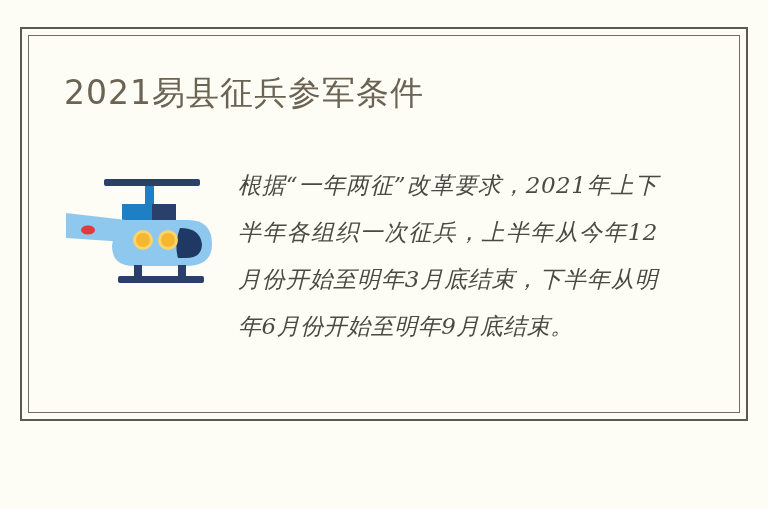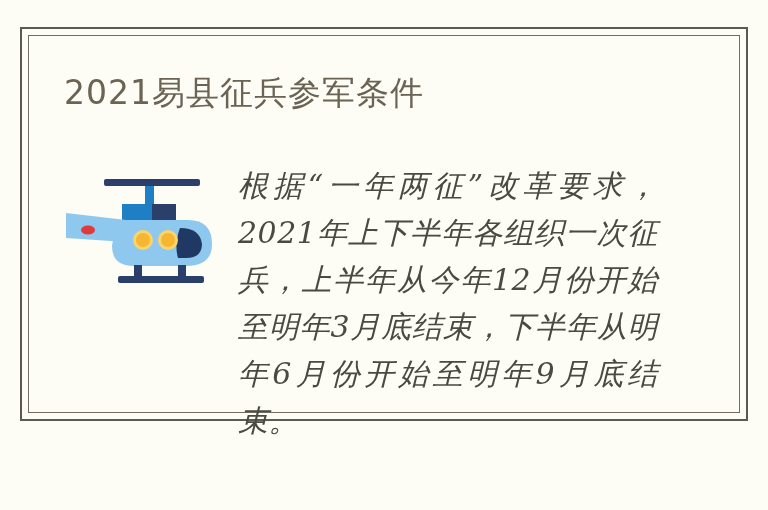--- a/index.html
+++ b/index.html
@@ -79,21 +79,21 @@
     height: 120px;
     margin-top: 6px;
   }
 
   .illustration svg { display: block; }
 
   
   .body-text {
     flex: 1 1 auto;
     font-family: "DejaVu Serif", "Liberation Serif", serif;
-    font-size: 30px;
+    font-size: 23px;
     line-height: 47px;
     color: #4a4a44;
     letter-spacing: 0.5px;
     text-align: justify;
     max-width: 420px;
     font-style: italic;
     font-weight: 400;
   }
 
   

